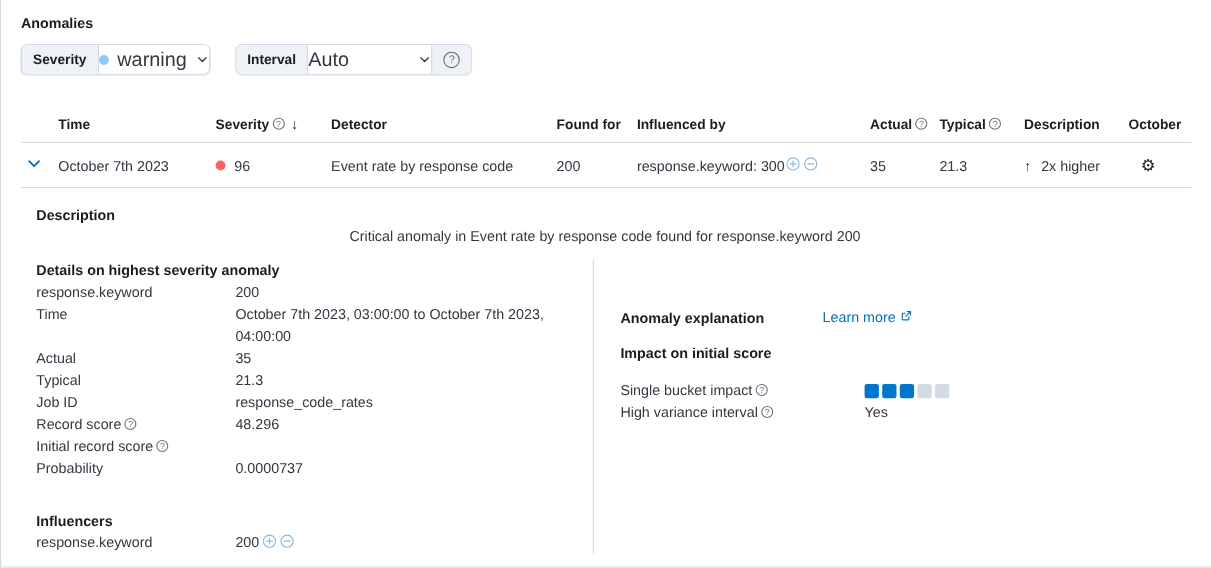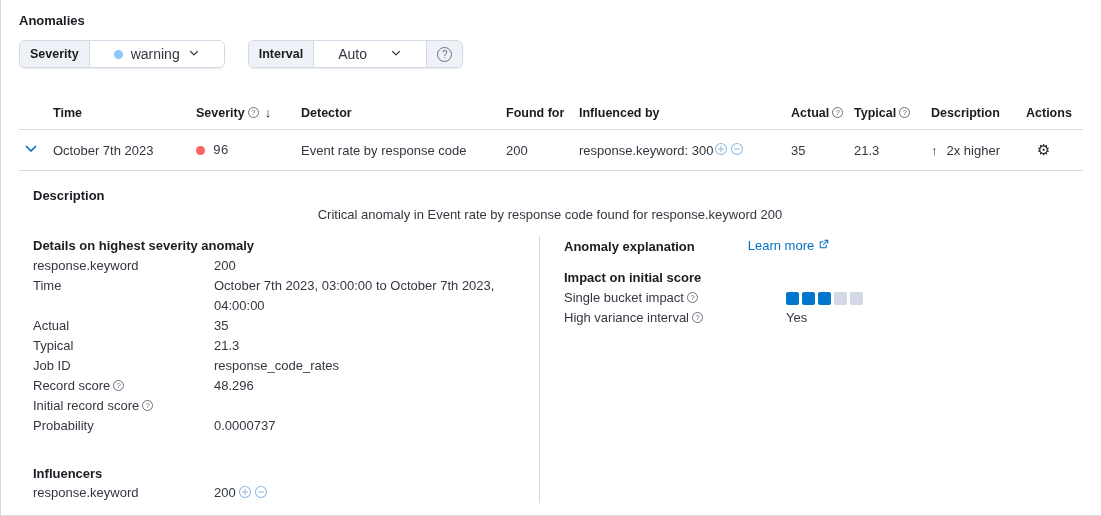--- a/index.html
+++ b/index.html
@@ -36,22 +36,22 @@
     border: 1px solid var(--border); border-radius: 6px; background: #fff;
     box-shadow: 0 1px 1px rgba(152,162,179,0.2); overflow: hidden;
   }
   .control .prepend, .control .append {
     background: var(--prepend-bg); display: flex; align-items: center;
     padding: 0 10px; font-size: 12.5px; font-weight: 700; color: var(--title);
   }
   .control .prepend { border-right: 1px solid var(--border); }
   .control .append  { border-left: 1px solid var(--border); }
   .control .field {
-    display: flex; align-items: center; gap: 8px; padding: 0 24px;
-    background: #fff; border: none; font-family: inherit; font-size: 14px;
+    display: flex; align-items: center; gap: 8px; padding: 0 0;
+    background: #fff; border: none; font-family: inherit; font-size: 18px;
     color: var(--text); cursor: pointer; min-width: 84px;
   }
   .dot { width: 9px; height: 9px; border-radius: 50%; display: inline-block; }
   .dot-warning { background: var(--warning-dot); }
   .dot-critical { background: var(--critical); }
   .chev { display: inline-block; margin-left: auto; }
   .help-circle {
     width: 15px; height: 15px; border-radius: 50%; border: 1px solid var(--subdued);
     color: var(--subdued); font-size: 10px; line-height: 13px; text-align: center;
     display: inline-block; background: transparent; cursor: pointer; font-family: inherit;
@@ -68,21 +68,21 @@
   .trow { align-items: center; height: 41px; border-bottom: 1px solid var(--border); }
   .td { display: flex; align-items: center; }
   .expander-btn { background: none; border: none; cursor: pointer; padding: 2px; margin-left: 2px; display: inline-flex; }
   .sort-arrow { margin-left: 6px; font-size: 13px; color: var(--title); font-weight: 400; }
   .info {
     display: inline-block; width: 11px; height: 11px; border: 1px solid var(--subdued);
     border-radius: 50%; font-size: 8px; line-height: 9px; text-align: center;
     color: var(--subdued); margin-left: 3px; vertical-align: 2px; font-weight: 400;
     flex-shrink: 0;
   }
-  .score { margin-left: 8px; font-family: Liberation Mono, monospace; }
+  .score { margin-left: 8px; }
   .filter-icons { display: inline-flex; gap: 2px; margin-left: 1px; }
   .icon-btn { background: none; border: none; padding: 0; cursor: pointer; display: inline-flex; align-items: center; }
   .gear-btn { background: none; border: none; cursor: pointer; font-size: 15px; color: var(--title); margin-left: 11px; font-family: "DejaVu Sans", sans-serif; }
   .desc-arrow { margin-right: 9px; }
 
   
   .expanded { padding: 15px 16px 10px 14px; }
   .section-heading { font-size: 13px; font-weight: 700; color: var(--title); line-height: 19px; }
   .desc-text { line-height: 19px; text-align: center; }
 
@@ -92,24 +92,24 @@
 
   .detail-rows { margin-top: 1px; }
   .detail-row { display: grid; grid-template-columns: 181px 305px; line-height: 20px; }
   .detail-row .lbl { color: var(--text); }
   .detail-row .val { color: var(--text); }
 
   .influencers { margin-top: 28px; }
   .influencer-row { display: grid; grid-template-columns: 181px 1fr; line-height: 20px; }
   .influencer-val { display: inline-flex; align-items: center; gap: 2px; }
 
-  .explain-head { display: flex; align-items: flex-end; line-height: 20px; }
+  .explain-head { display: flex; align-items: flex-end; line-height: 20px; margin-top: 43px; }
   .learn-more { color: var(--primary); text-decoration: none; margin-left: 13px; display: inline-flex; align-items: center; gap: 4px; padding-left: 40px; }
   .impact-heading { margin-top: 12px; line-height: 20px; }
-  .right-rows { margin-top: 0; }
+  .right-rows { margin-top: 14px; }
   .right-row { display: grid; grid-template-columns: 222px 1fr; line-height: 20px; align-items: center; }
   .squares { display: inline-flex; gap: 3px; }
   .sq { width: 13px; height: 13px; border-radius: 2px; display: inline-block; }
   .sq-f { background: var(--impact-filled); }
   .sq-e { background: var(--impact-empty); }
 </style>
 </head>
 <body>
 
 <div class="page">
@@ -171,21 +171,21 @@
         <span class="info">?</span>
       </div>
       <div class="th">
         <span>Typical</span>
         <span class="info">?</span>
       </div>
       <div class="th">
         <span>Description</span>
       </div>
       <div class="th">
-        <span>Actions</span>
+        <span>October</span>
       </div>
     </div>
 
     <div class="trow">
       <div class="td">
         <button class="expander-btn">
           <span>
             <svg width="16" height="16" viewBox="0 0 16 16">
                 <path d="M3.5 5.5L8 10l4.5-4.5" fill="none" stroke="#0071c2" stroke-width="1.7" stroke-linecap="round" stroke-linejoin="round"></path>
               </svg>

